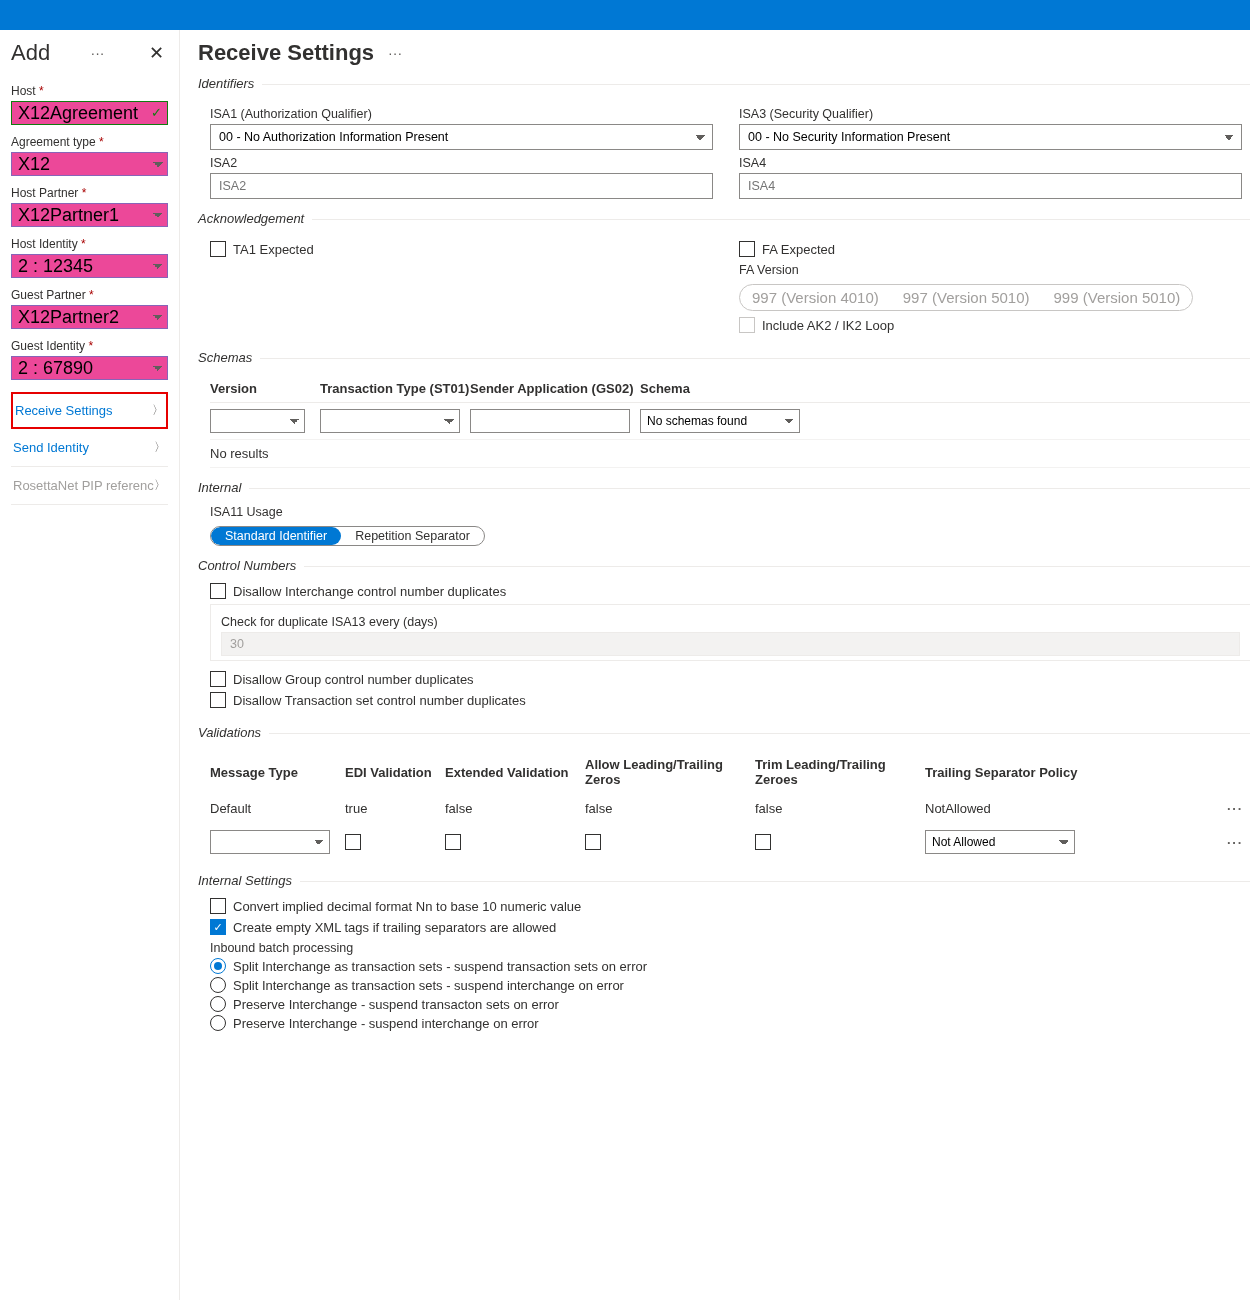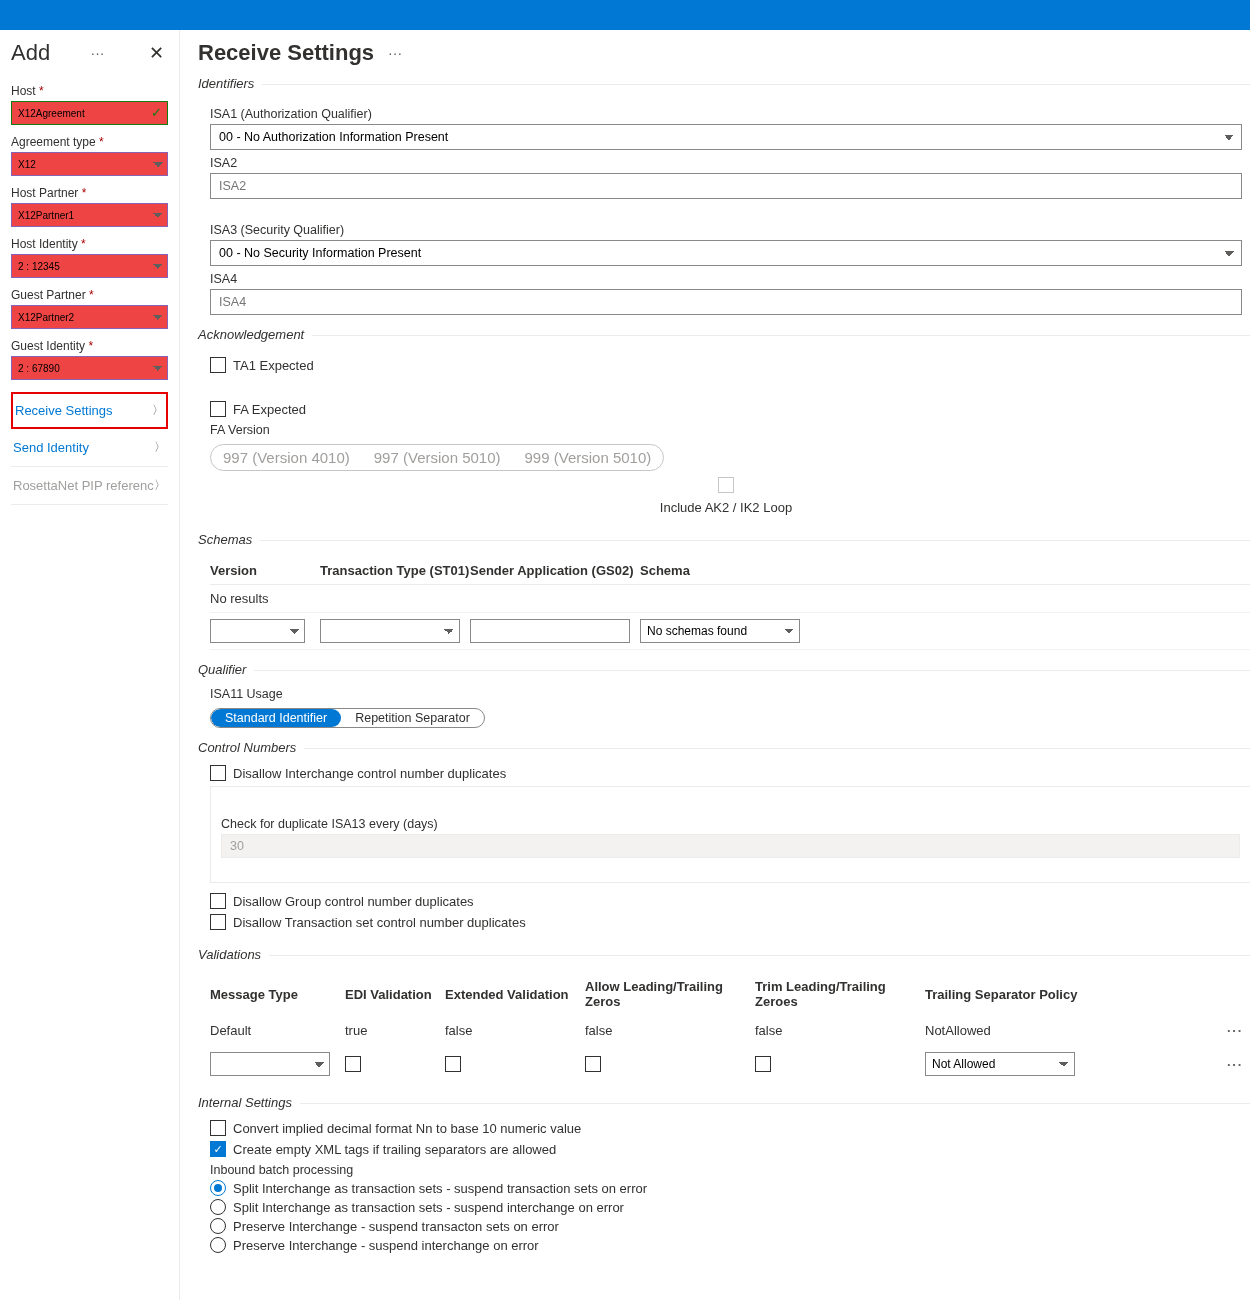--- a/index.html
+++ b/index.html
@@ -6,21 +6,21 @@
 body { font-family: "Segoe UI", Arial, sans-serif; font-size: 13px; color: #323130; background: #fff; width: 1250px; }
 .top-bar { height: 30px; background: #0078d4; }
 .main { display: flex; height: 1270px; }
 .left { width: 180px; border-right: 1px solid #edebe9; padding: 10px 11px; }
 .panel-hdr { display: flex; align-items: center; justify-content: space-between; margin-bottom: 18px; }
 .panel-title { font-size: 22px; font-weight: 400; }
 .dots { font-size: 14px; color: #605e5c; padding: 0 4px; cursor: pointer; }
 .close-x { font-size: 18px; font-weight: 300; cursor: pointer; padding: 2px 4px; }
 .fld-lbl { font-size: 12px; color: #323130; margin-top: 10px; margin-bottom: 3px; display: block; }
 .req::after { content: " *"; color: #a80000; }
-.fld { width: 100%; height: 24px; border: 1px solid #605e5c; padding: 0 6px; font-size: 10px; font-family: inherit; background: #ef4444; }
+.fld { width: 100%; height: 24px; border: 1px solid #605e5c; padding: 0 6px; font-size: 18px; font-family: inherit; background: #ec4899; }
 .fld.sel { appearance: none; padding-right: 12px; background-image: linear-gradient(45deg, transparent 50%, #605e5c 50%), linear-gradient(135deg, #605e5c 50%, transparent 50%); background-position: right 9px center, right 4px center; background-size: 5px 5px; background-repeat: no-repeat; }
 .fld.purple { border-color: #8764b8; }
 .fld.valid { border-color: #107c10; padding-right: 24px; }
 .valid-wrap { position: relative; }
 .chk-mark { position: absolute; right: 6px; top: 4px; color: #107c10; font-size: 13px; }
 .link-row { display: flex; justify-content: space-between; align-items: center; border-bottom: 1px solid #edebe9; padding: 10px 2px; cursor: pointer; }
 .link-row.first { margin-top: 12px; }
 .link-txt { color: #0078d4; font-size: 13px; }
 .link-row.dim .link-txt { color: #a19f9d; }
 .chev { color: #605e5c; font-size: 12px; }
@@ -49,31 +49,31 @@
 .tbl-row { border-bottom: 1px solid #f3f2f1; }
 .c-ver { width: 110px; }
 .c-tt { width: 150px; }
 .c-sa { width: 170px; }
 .c-sch { flex: 1; }
 .sm-sel { height: 24px; border: 1px solid #8a8886; font-size: 12px; appearance: none; padding: 0 18px 0 6px; background: #fff; background-image: linear-gradient(45deg, transparent 50%, #605e5c 50%), linear-gradient(135deg, #605e5c 50%, transparent 50%); background-position: right 10px center, right 5px center; background-size: 5px 5px; background-repeat: no-repeat; }
 .sm-inp { height: 24px; border: 1px solid #8a8886; font-size: 12px; padding: 0 6px; }
 .pill-grp { display: inline-flex; border: 1px solid #8a8886; border-radius: 14px; overflow: hidden; margin-top: 4px; }
 .pill { padding: 2px 14px; font-size: 12.5px; cursor: pointer; }
 .pill.on { background: #0078d4; color: #fff; border-radius: 13px; }
-.sub-box { border: 1px solid #edebe9; border-right: none; margin: 0 0 10px 0; padding: 24px 10px; }
+.sub-box { border: 1px solid #edebe9; border-right: none; margin: 0 0 10px 0; padding: 4px 10px; }
 .dis-inp { width: 100%; height: 24px; background: #f3f2f1; border: 1px solid #edebe9; padding: 0 8px; color: #a19f9d; font-size: 12.5px; }
 .val-hdr, .val-row { display: flex; align-items: center; padding: 7px 0; font-size: 13px; }
 .val-hdr { font-weight: 600; }
 .v1 { width: 135px; } .v2 { width: 100px; } .v3 { width: 140px; } .v4 { width: 170px; } .v5 { width: 170px; } .v6 { flex: 1; } .v7 { width: 30px; text-align: center; }
 .more { cursor: pointer; letter-spacing: 1px; font-weight: bold; color: #605e5c; }
 .radio-row { display: flex; align-items: center; gap: 7px; margin: 3px 0; }
 .rad { width: 16px; height: 16px; border: 1px solid #323130; border-radius: 50%; flex-shrink: 0; display: flex; align-items: center; justify-content: center; cursor: pointer; }
 .rad.on { border-color: #0078d4; }
 .rad.on::after { content: ""; width: 8px; height: 8px; background: #0078d4; border-radius: 50%; }
-.mt6 { margin-top: 6px; flex-direction: column; }
+.mt6 { margin-top: 6px; }
 </style>
 </head>
 <body>
 
 <div class="top-bar"></div>
 <div class="main">
 
   <div class="left">
     <div class="panel-hdr">
       <span class="panel-title">Add</span>
@@ -171,33 +171,33 @@
     <div class="sect">
       <span class="sect-title">Schemas</span>
       <div class="tbl mt6">
         <div class="tbl-hdr">
           <div class="c-ver">Version</div>
           <div class="c-tt">Transaction Type (ST01)</div>
           <div class="c-sa">Sender Application (GS02)</div>
           <div class="c-sch">Schema</div>
         </div>
         <div class="tbl-row">
-            <div>No results</div>
-          </div>
-        <div class="tbl-row">
           <div class="c-ver"><select class="sm-sel" style="width:95px"><option></option></select></div>
           <div class="c-tt"><select class="sm-sel" style="width:140px"><option></option></select></div>
           <div class="c-sa"><input class="sm-inp" style="width: 160px;"></div>
           <div class="c-sch"><select class="sm-sel" style="width:160px"><option>No schemas found</option></select></div>
         </div>
-      </div>
-    </div>
-
-    <div class="sect">
-      <span class="sect-title">Qualifier</span>
+        <div class="tbl-row">
+            <div>No results</div>
+          </div>
+      </div>
+    </div>
+
+    <div class="sect">
+      <span class="sect-title">Internal</span>
       <div class="mt6">
         <label class="sub-lbl">ISA11 Usage</label>
         <div class="pill-grp">
           <span class="pill on">Standard Identifier</span>
           <span class="pill">Repetition Separator</span>
         </div>
       </div>
     </div>
 
     <div class="sect">

